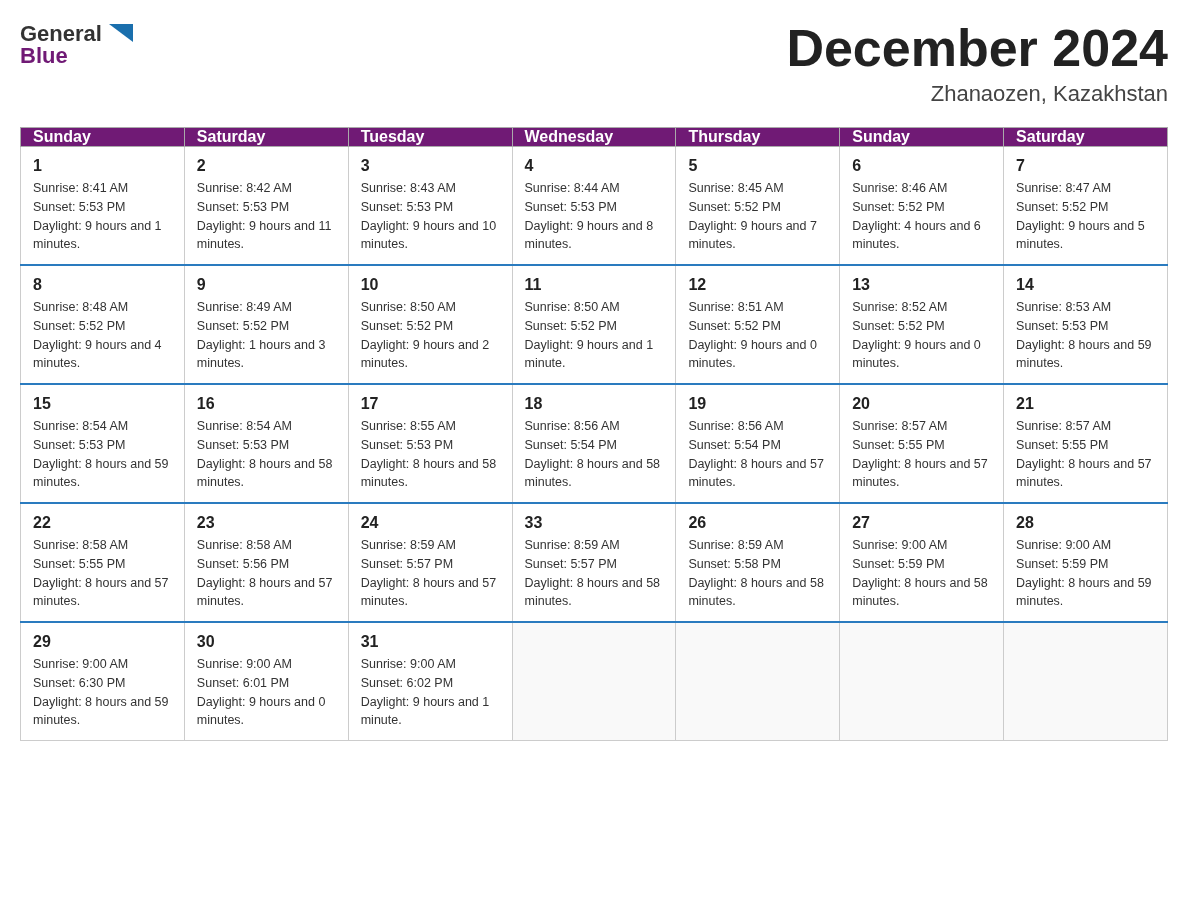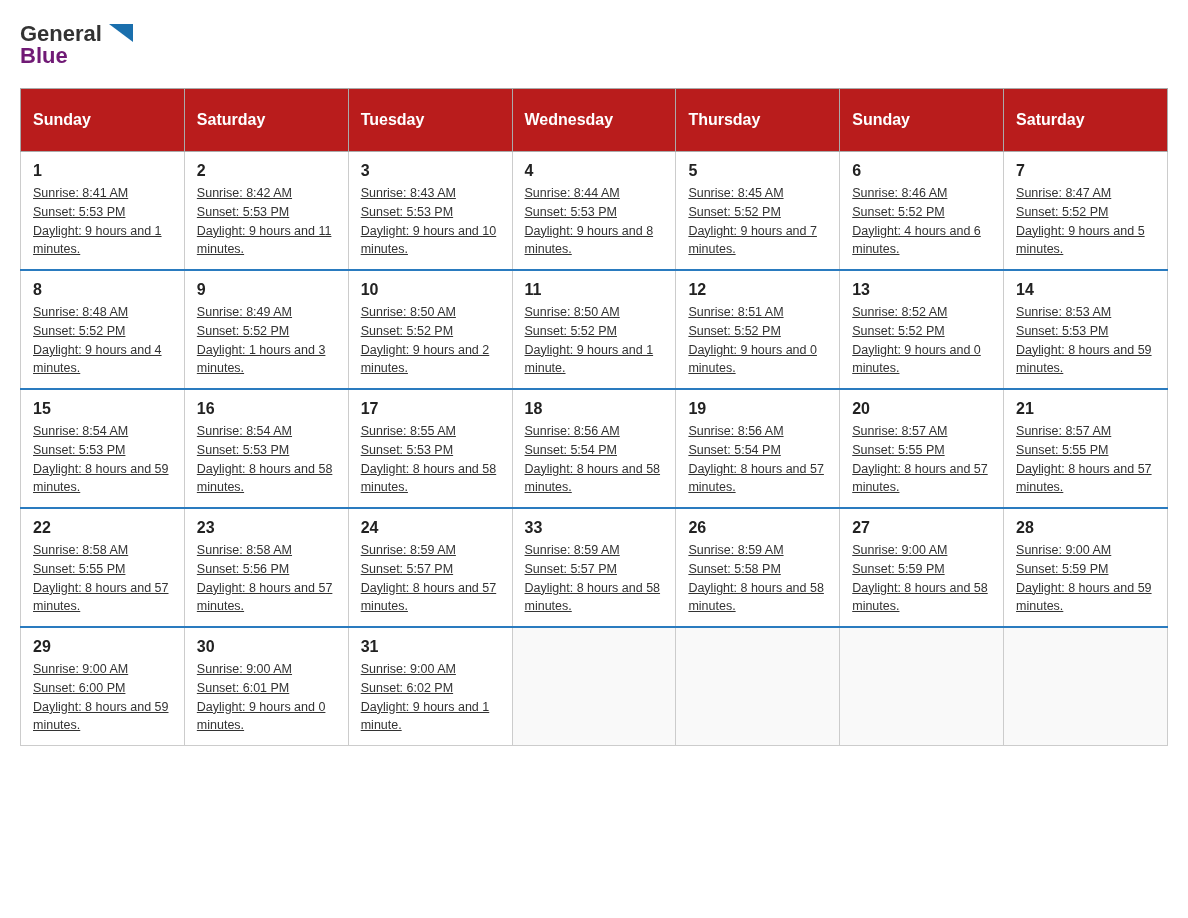--- a/index.html
+++ b/index.html
@@ -39,23 +39,23 @@
       font-size: 22px;
       color: #444;
       margin-top: 4px;
     }
     .calendar {
       width: 100%;
       border-collapse: collapse;
       border: 1px solid #aaa;
     }
     .calendar th {
-      background-color: #b91c1c;
+      background-color: #701a75;
       color: #fff;
-      padding: 22px 12px;
+      padding: 0 12px;
       text-align: left;
       font-size: 16px;
       font-weight: bold;
       border: 1px solid #aaa;
     }
     .calendar td {
       vertical-align: top;
       padding: 10px 12px;
       border: 1px solid #ccc;
       width: calc(100% / 7);
@@ -71,21 +71,20 @@
       font-size: 16px;
       font-weight: bold;
       color: #222;
       margin-bottom: 4px;
       display: block;
     }
     .day-info {
       font-size: 12.5px;
       line-height: 1.5;
       color: #333;
-      text-decoration: underline;
     }
     .row-separator td {
       border-top: 2px solid #2a7bbf;
     }
   </style>
 </head>
 <body>
 
 <div class="header">
   <div class="logo">
@@ -94,20 +93,24 @@
         <span class="logo-text">General</span>
         <svg width="28" height="28" viewBox="0 0 28 28" style="margin-left:3px;">
           <polygon points="4,4 28,4 28,22" fill="#1a6fad"></polygon>
         </svg>
       </div>
       <div style="display:flex; align-items:center; margin-top:-4px;">
         <span class="logo-text" style="color:#701a75;">Blue</span>
       </div>
     </div>
   </div>
+  <div class="title-section">
+    <div class="month-title">December 2024</div>
+    <div class="location">Zhanaozen, Kazakhstan</div>
+  </div>
 </div>
 
 <table class="calendar">
   <thead>
     <tr>
     <th>Sunday</th>
         <th>Saturday</th>
         <th>Tuesday</th>
         <th>Wednesday</th>
         <th>Thursday</th>
@@ -346,21 +349,21 @@
           <span>Sunset: 5:59 PM</span><br>
           <span>Daylight: 8 hours and 59 minutes.</span>
         </div>
       </td>
       </tr>
       <tr class="row-separator">
         <td>
         <span class="day-number">29</span>
         <div class="day-info">
           <span>Sunrise: 9:00 AM</span><br>
-          <span>Sunset: 6:00 PM</span><br>
+          <span>Sunset: 6:30 PM</span><br>
           <span>Daylight: 8 hours and 59 minutes.</span>
         </div>
       </td>
         <td>
         <span class="day-number">30</span>
         <div class="day-info">
           <span>Sunrise: 9:00 AM</span><br>
           <span>Sunset: 6:01 PM</span><br>
           <span>Daylight: 9 hours and 0 minutes.</span>
         </div>

